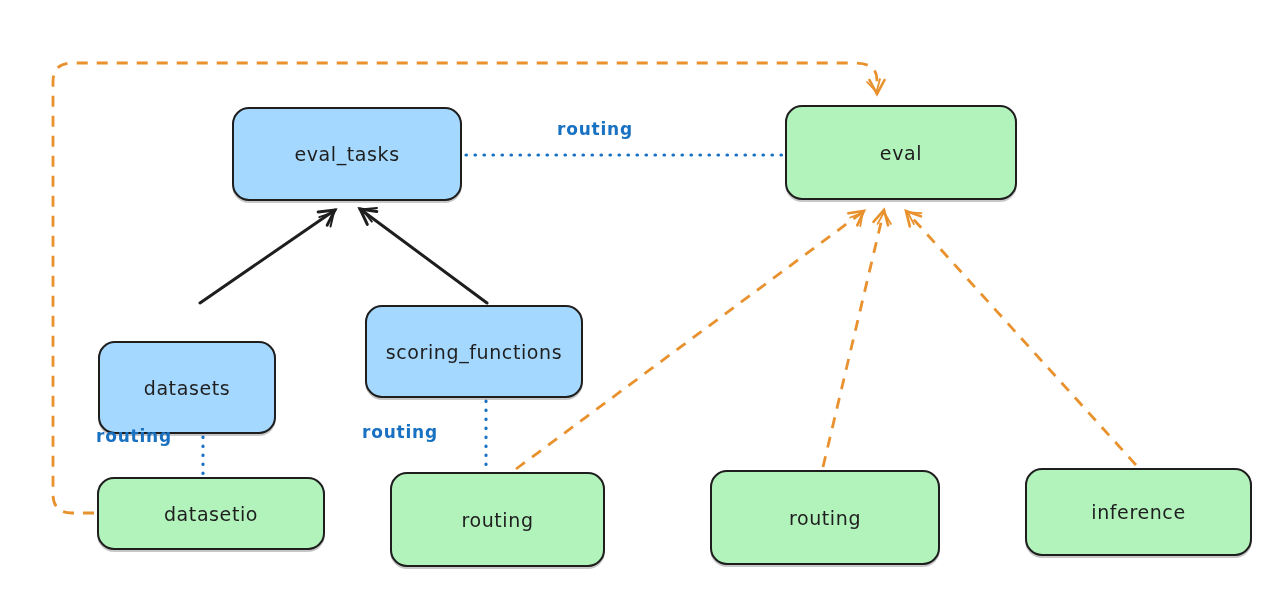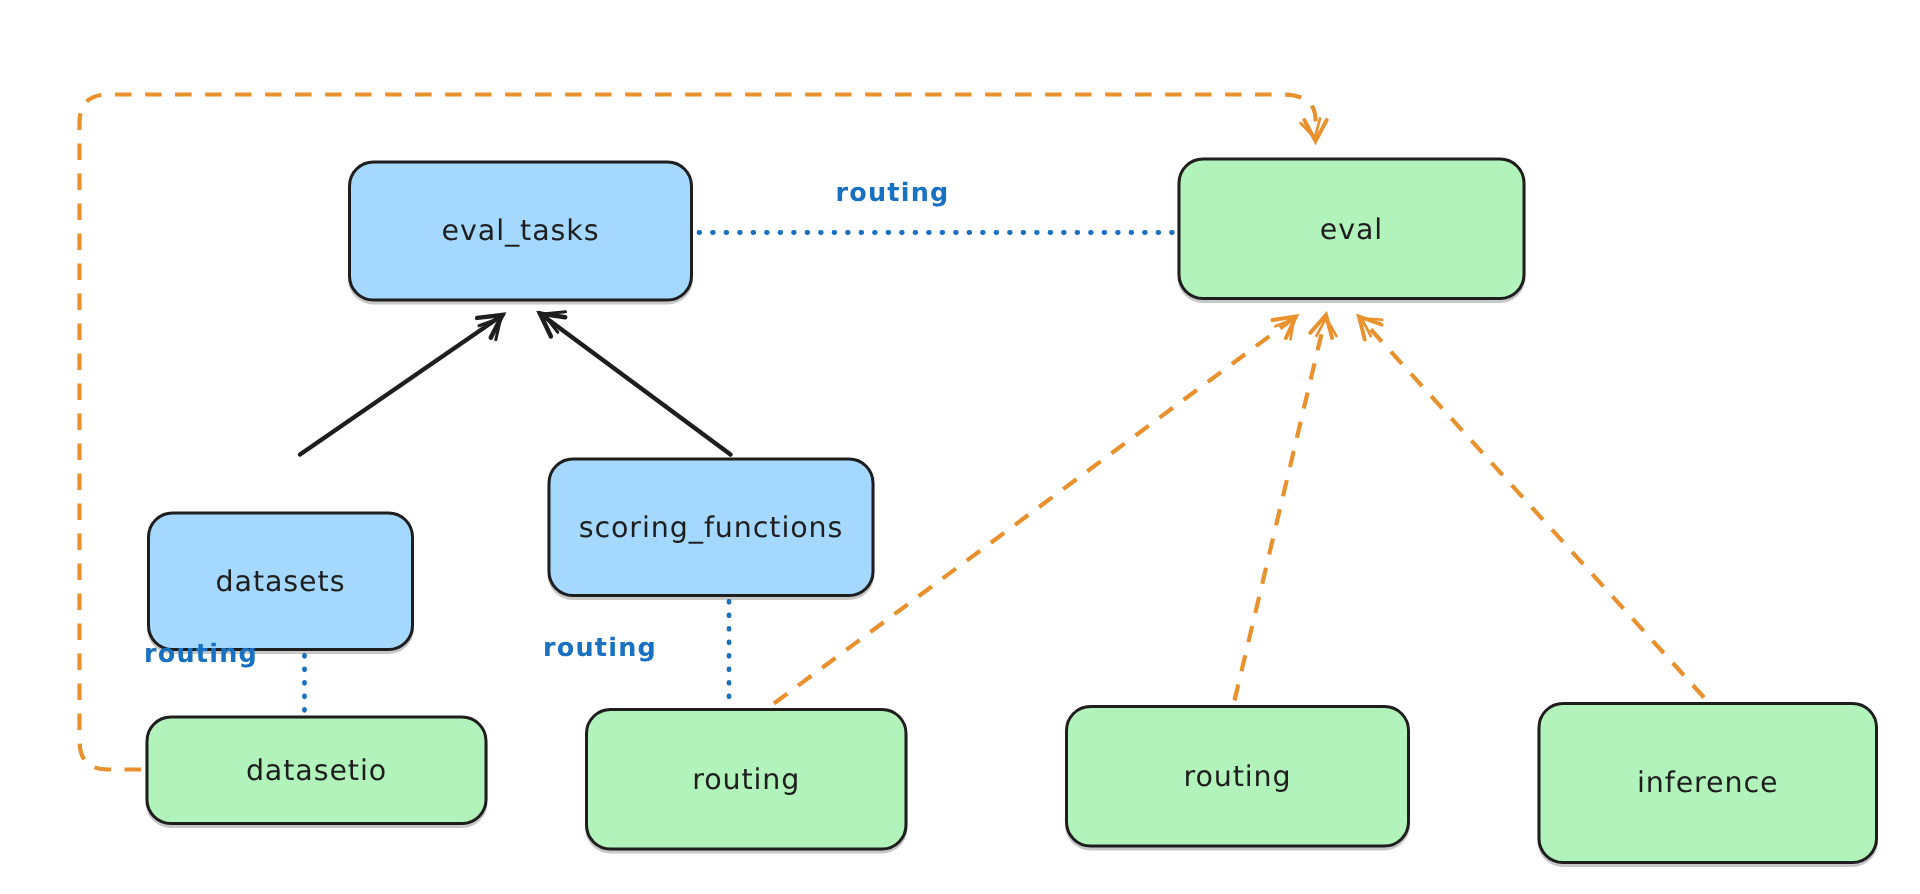--- a/index.html
+++ b/index.html
@@ -111,21 +111,21 @@
   </div>
 
   <div class="node green" style="left:390px; top:472px; width:215px; height:95px;">
     <span>routing</span>
   </div>
 
   <div class="node green" style="left:710px; top:470px; width:230px; height:95px;">
     <span>routing</span>
   </div>
 
-  <div class="node green" style="left:1025px; top:468px; width:227px; height:108px;">
+  <div class="node green" style="left:1025px; top:468px; width:227px; height:88px;">
     <span>inference</span>
   </div>
 
   <div class="edge-label" style="left:557px; top:119px;">routing</div>
   <div class="edge-label" style="left:96px; top:426px;">routing</div>
   <div class="edge-label" style="left:362px; top:422px;">routing</div>
 
 </div>
 
 </body></html>

